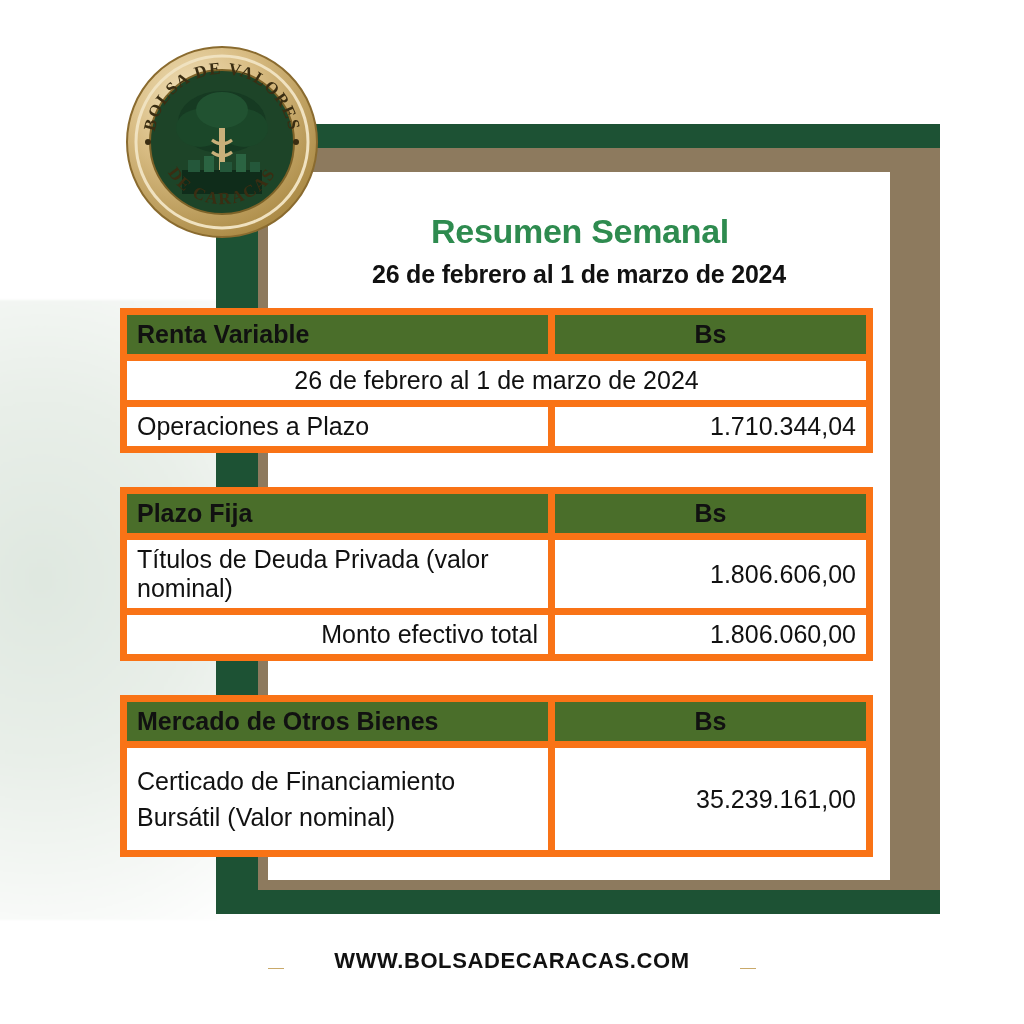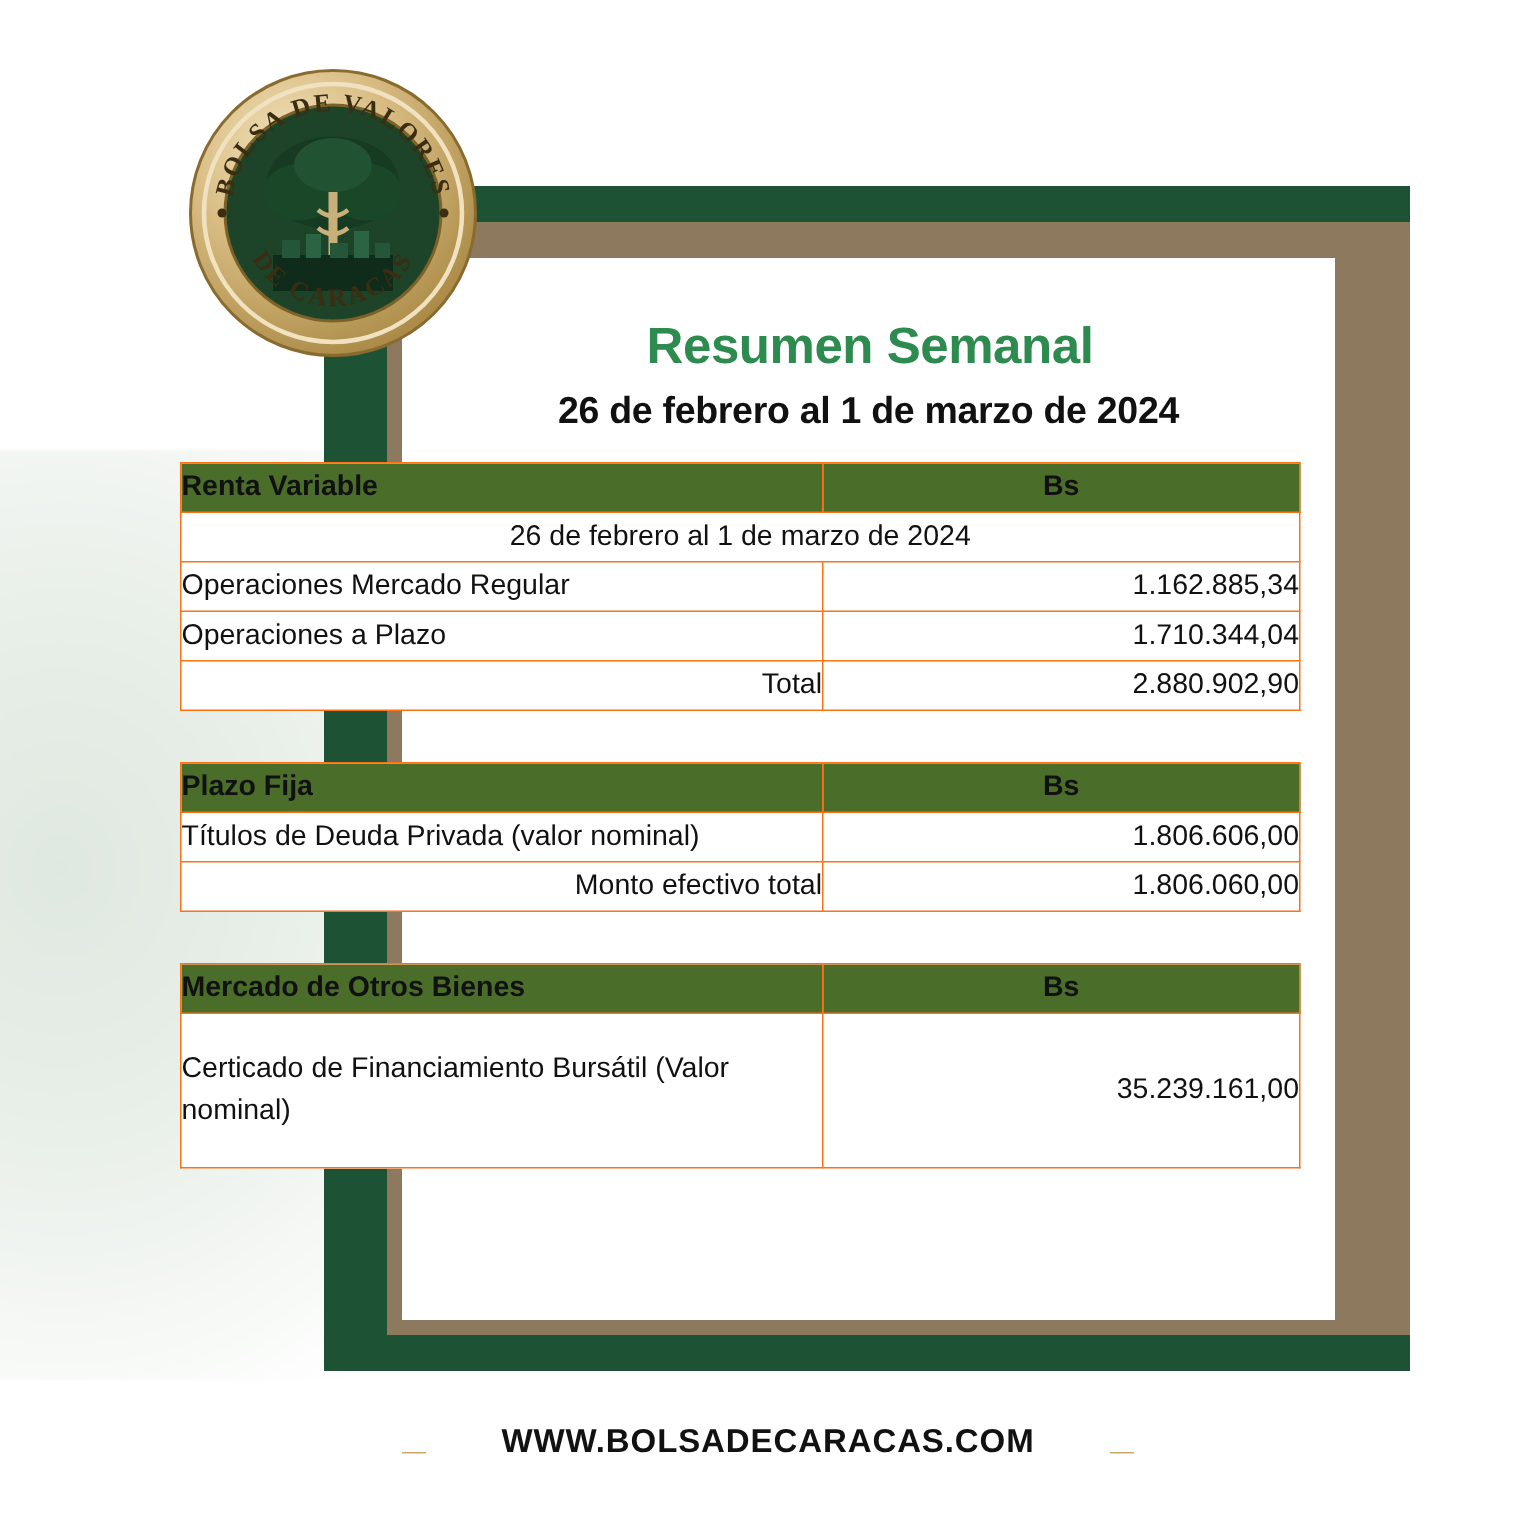--- a/index.html
+++ b/index.html
@@ -100,24 +100,24 @@
     width: 746px;
   }
 
   table.bvc {
     border-collapse: collapse;
     width: 746px;
     table-layout: fixed;
     background: #ffffff;
   }
   table.bvc td, table.bvc th {
-    border: 1px solid #f97316;
-    font-size: 19px;
+    border: 7px solid #f97316;
+    font-size: 25px;
     color: #111111;
-    padding: 5px 0;
+    padding: 5px 10px;
     vertical-align: middle;
     background: #ffffff;
   }
   .col-label { width: 428px; }
   .col-value { width: 318px; }
 
   .caption-row td {
     text-align: center;
     font-size: 19px;
     padding: 7px 10px;
@@ -254,30 +254,22 @@
         </tr>
       </tbody>
       <thead>
         <tr>
           <th>Renta Variable</th>
           <th class="center">Bs</th>
         </tr>
       </thead>
       <tbody>
         <tr>
-          <td>Operaciones Mercado Regular</td>
-          <td class="num">1.162.885,34</td>
-        </tr>
-        <tr>
           <td>Operaciones a Plazo</td>
           <td class="num">1.710.344,04</td>
-        </tr>
-        <tr>
-          <td class="right-label">Total</td>
-          <td class="num">2.880.902,90</td>
         </tr>
       </tbody>
     </table>
 
     <div class="gap"></div>
 
     <table class="bvc">
       <colgroup>
           <col class="col-label">
           <col class="col-value">

